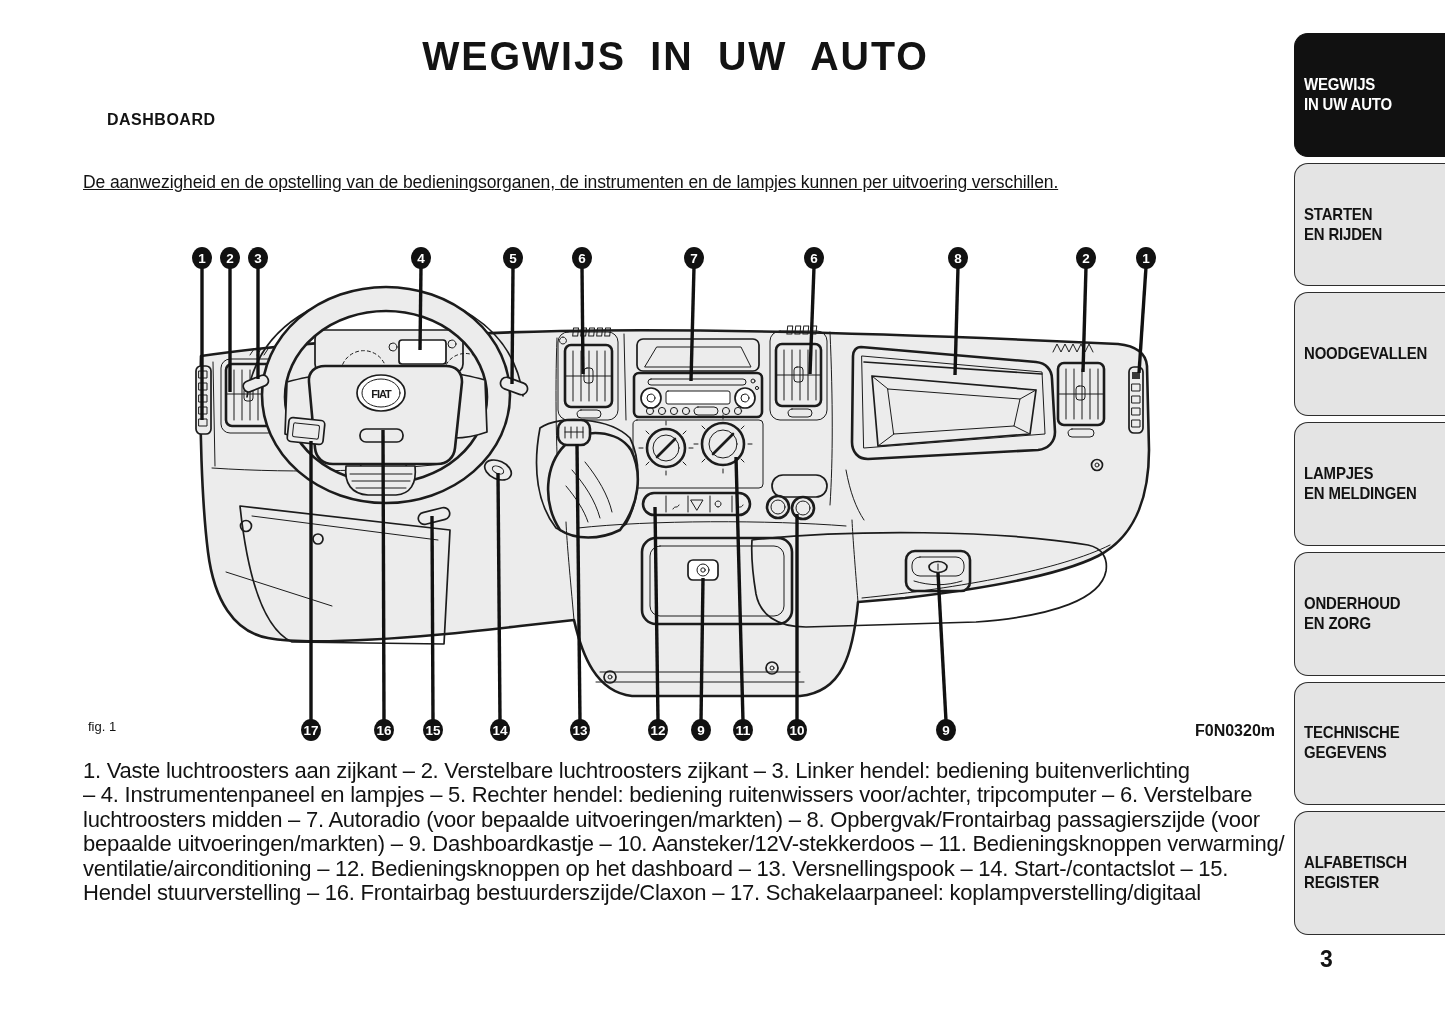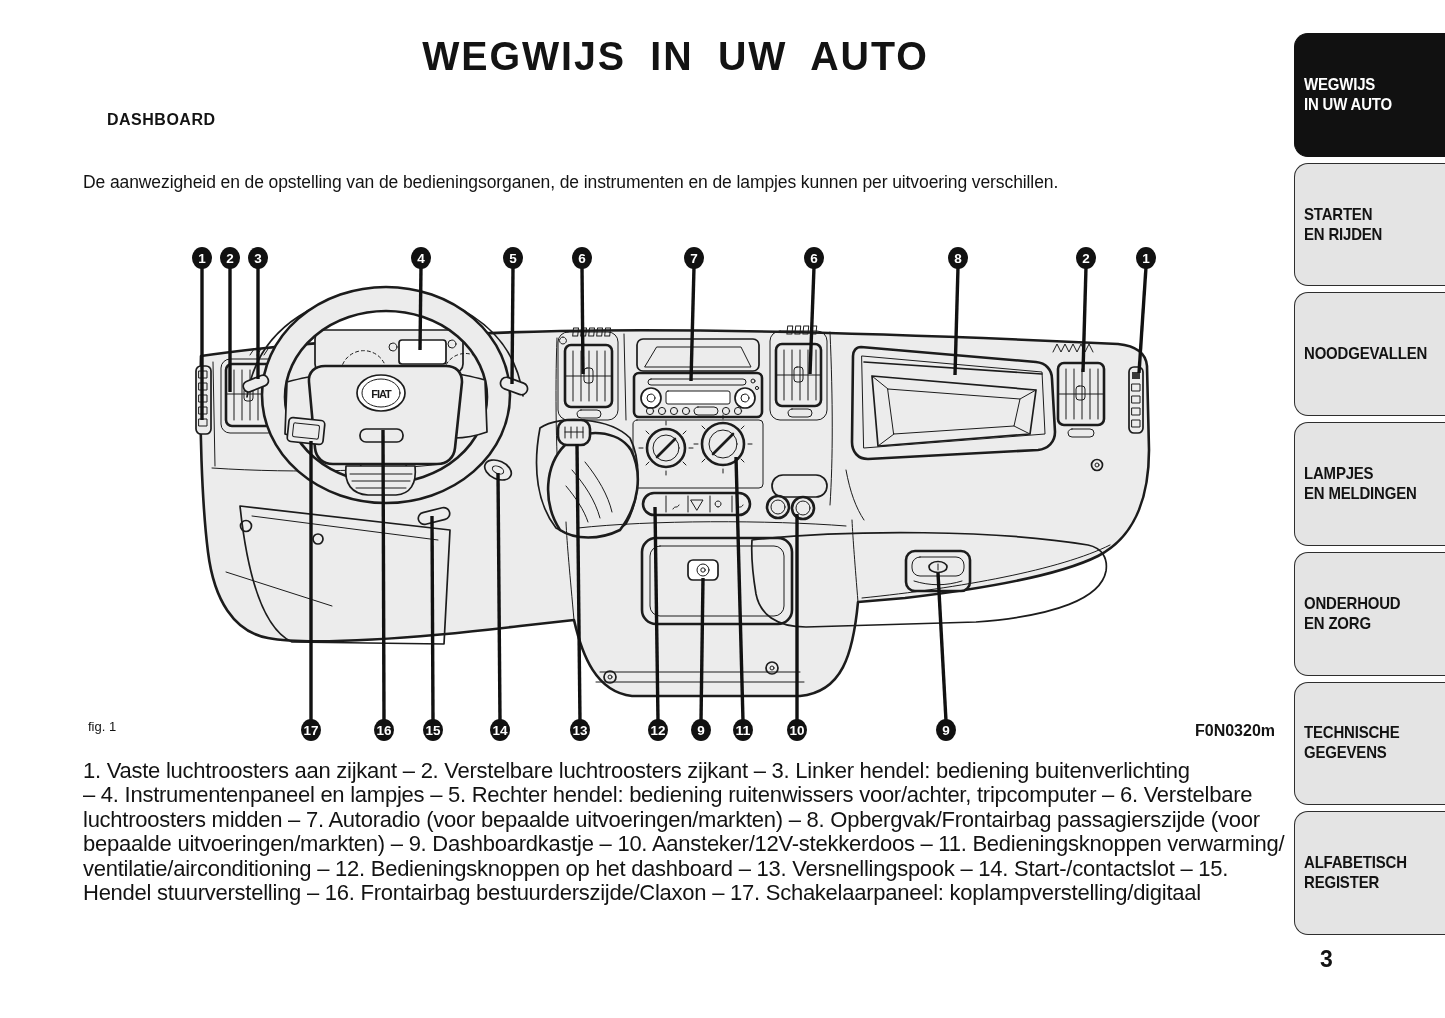--- a/index.html
+++ b/index.html
@@ -5,21 +5,21 @@
   html,body{margin:0;padding:0;background:#ffffff;}
   body{width:1445px;height:1018px;position:relative;overflow:hidden;
        font-family:"Liberation Sans","DejaVu Sans",sans-serif;color:#131313;}
   .abs{position:absolute;}
 
   
   #page-title{left:83px;top:33px;width:1185px;text-align:center;
     font-size:41px;font-weight:bold;letter-spacing:2px;word-spacing:12px;
     transform:scaleX(.96);transform-origin:center;white-space:nowrap;}
   #section-heading{left:83px;top:111px;font-size:16px;font-weight:bold;letter-spacing:.5px;margin-left:24px;}
-  #intro-text{left:83px;top:172px;width:1195px;font-size:17.5px;letter-spacing:-.1px;}
+  #intro-text{left:83px;top:172px;width:1195px;font-size:17.5px;letter-spacing:-.1px;text-decoration:underline;}
   #figure-label{left:88px;top:719px;font-size:13px;}
   #figure-code{left:1085px;top:722px;width:190px;text-align:right;font-size:16px;font-weight:bold;}
   #legend{left:83px;top:759px;width:1195px;font-size:22px;line-height:24.4px;letter-spacing:-.25px;}
   #legend div{white-space:nowrap;}
   #page-number{left:1320px;top:946px;font-size:23px;font-weight:bold;}
 
   
   #sidebar{right:0;top:33px;width:151px;height:902px;display:flex;flex-direction:column;gap:6px;}
   .tab{flex:1;display:flex;align-items:center;box-sizing:border-box;
        background:#e4e4e4;border:1.4px solid #2e2e2e;border-right:none;

